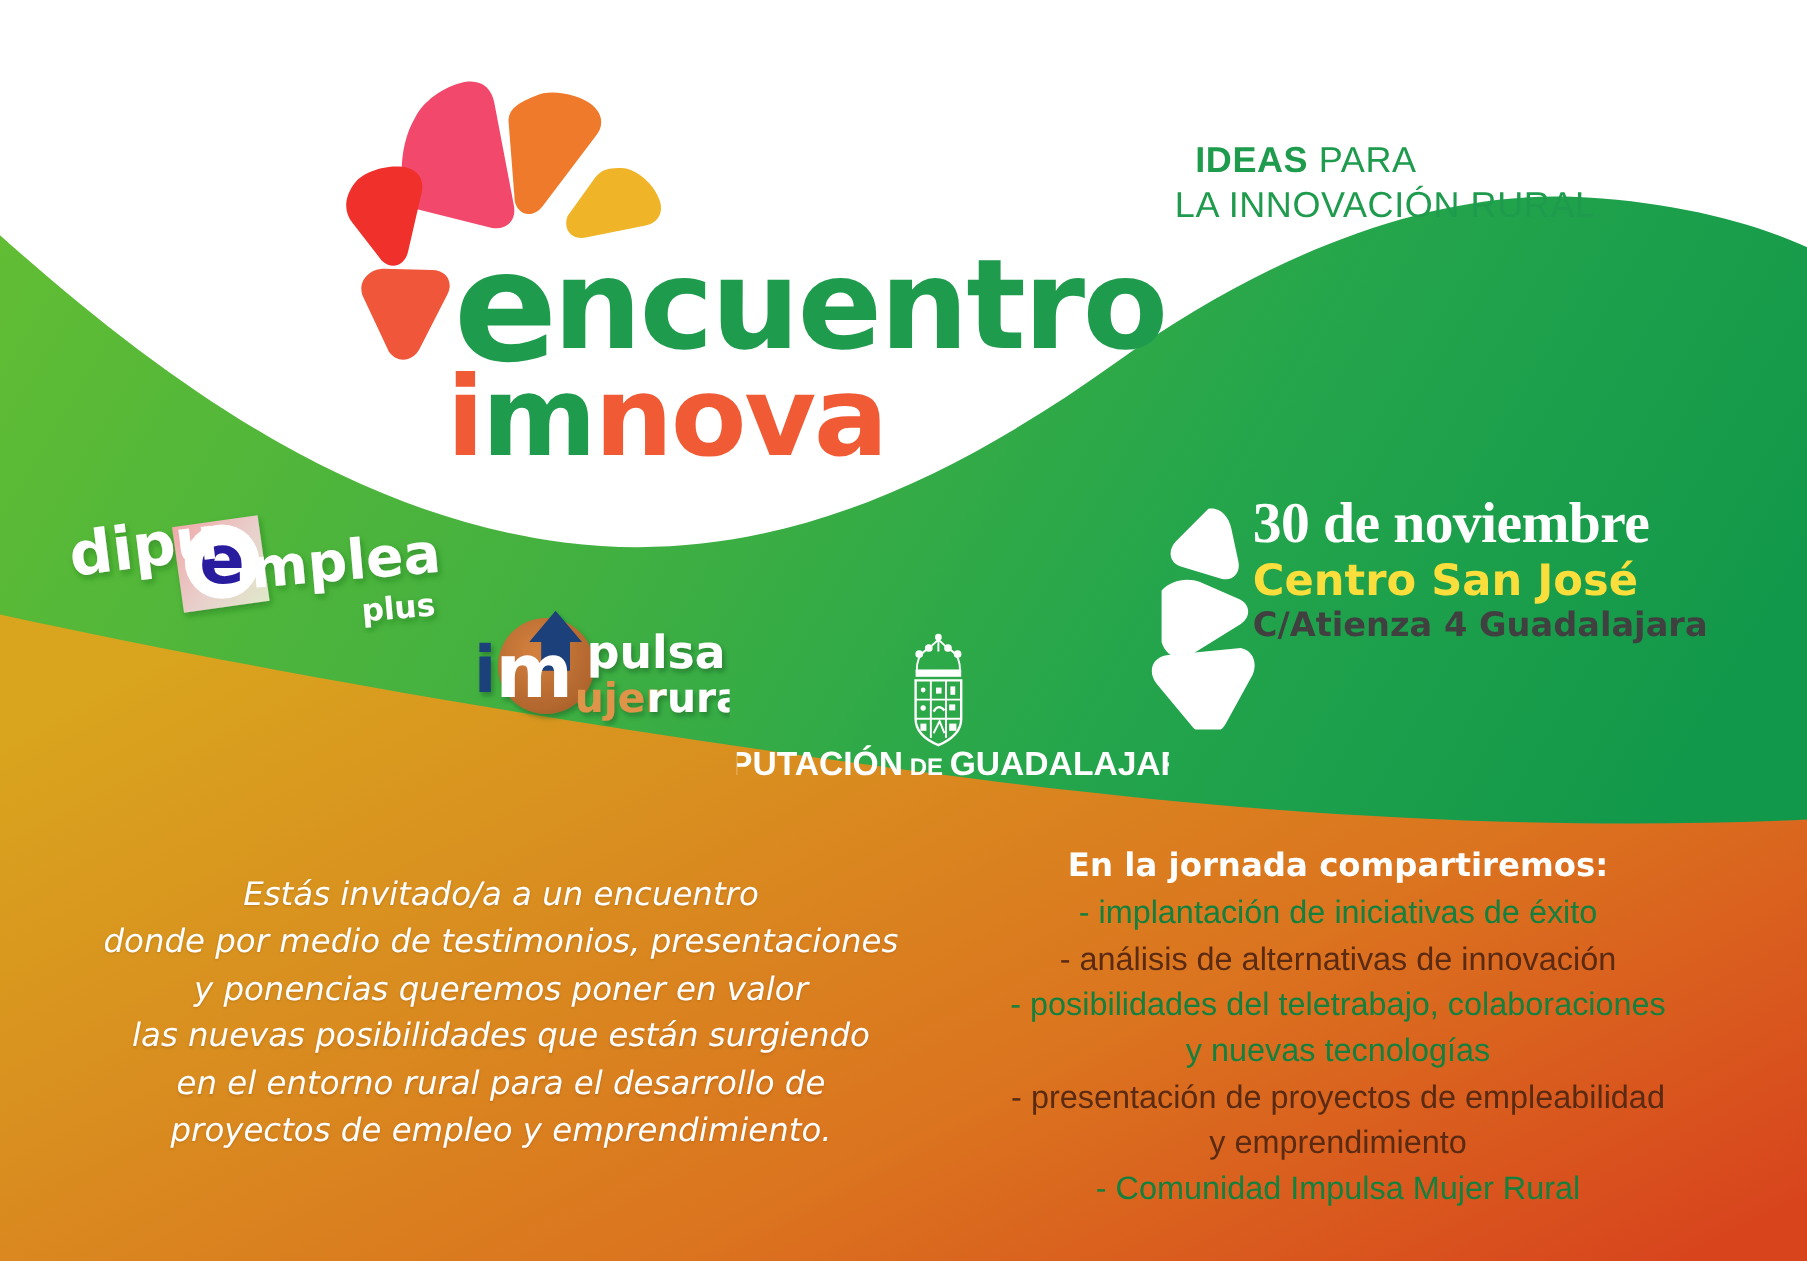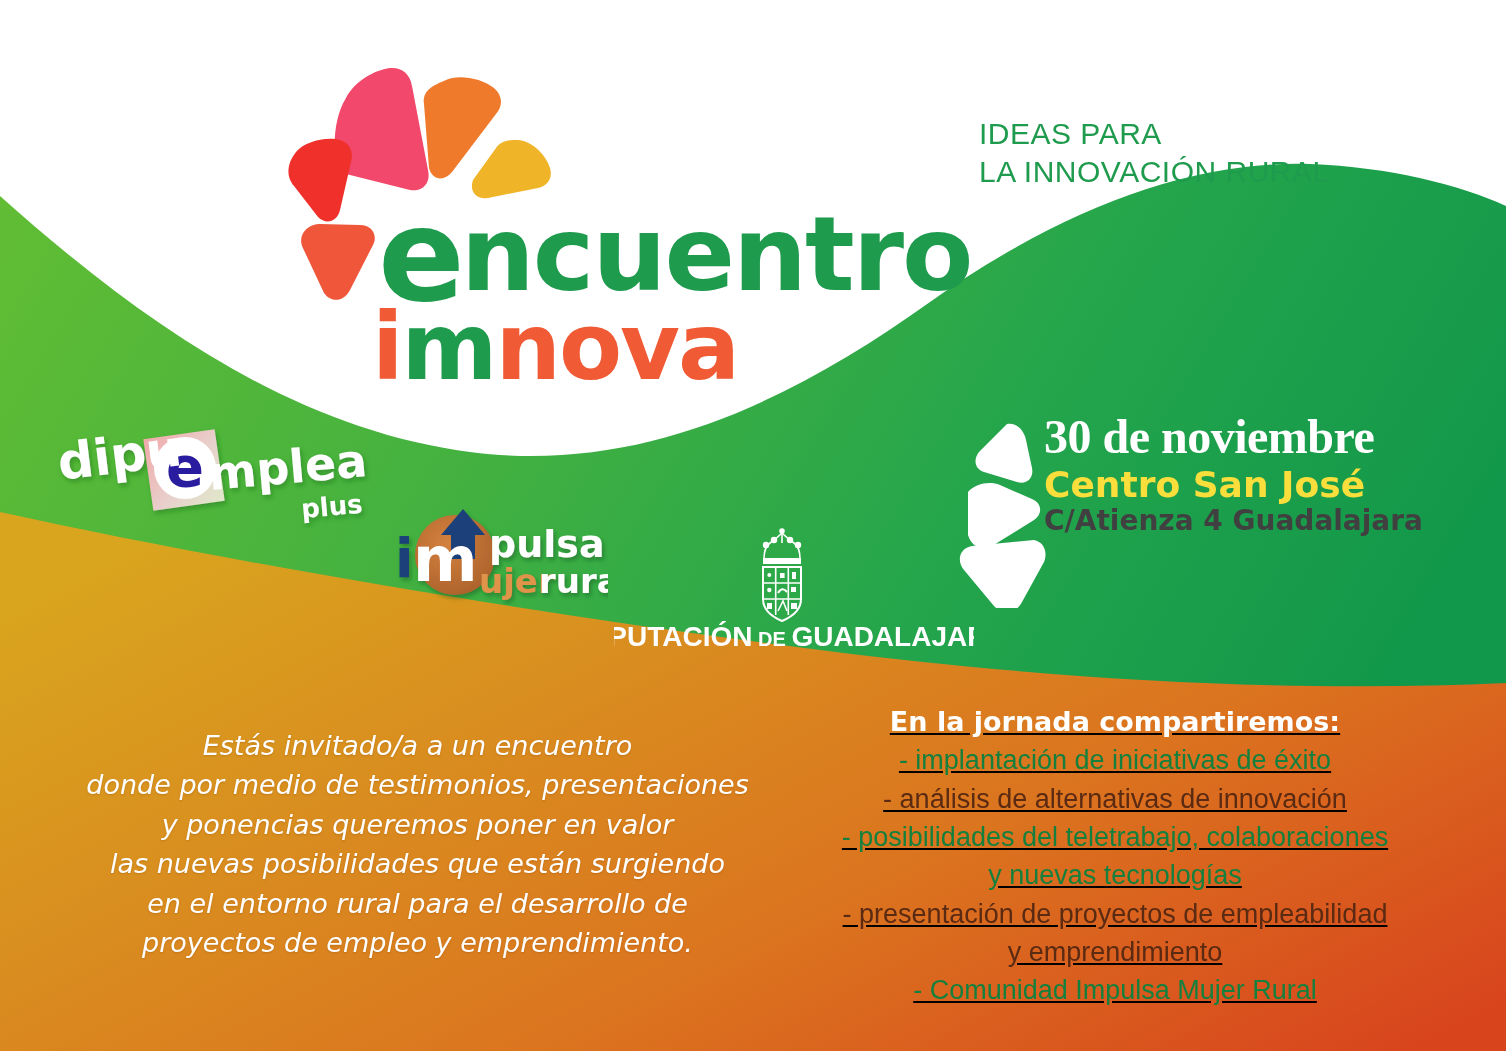--- a/index.html
+++ b/index.html
@@ -78,21 +78,21 @@
     left: 979px;
     top: 115px;
     line-height: 1.28;
     letter-spacing: 0.5px;
   }
   #ideas-block div {
     font-family: "Liberation Sans", sans-serif;
     font-size: 30px;
     color: #1f9b4e;
   }
-  .ideas-strong { font-weight: normal; }
+  .ideas-strong { font-weight: bold; margin-left: 17px; }
 
   
   #date-block {
     position: absolute;
     left: 952px;
     top: 412px;
     width: 520px;
   }
   #petal-mark {
     position: absolute;
@@ -180,21 +180,20 @@
     white-space: nowrap;
     text-shadow: 0 1px 2px rgba(120,60,0,0.25);
   }
 
   #agenda-block {
     position: absolute;
     left: 790px;
     top: 703px;
     width: 650px;
     text-align: center;
-    text-decoration: underline;
   }
   #agenda-title {
     font-family: "DejaVu Sans", sans-serif;
     font-weight: bold;
     font-size: 27px;
     color: #ffffff;
     line-height: 1.42;
     white-space: nowrap;
   }
   #agenda-block .item {

